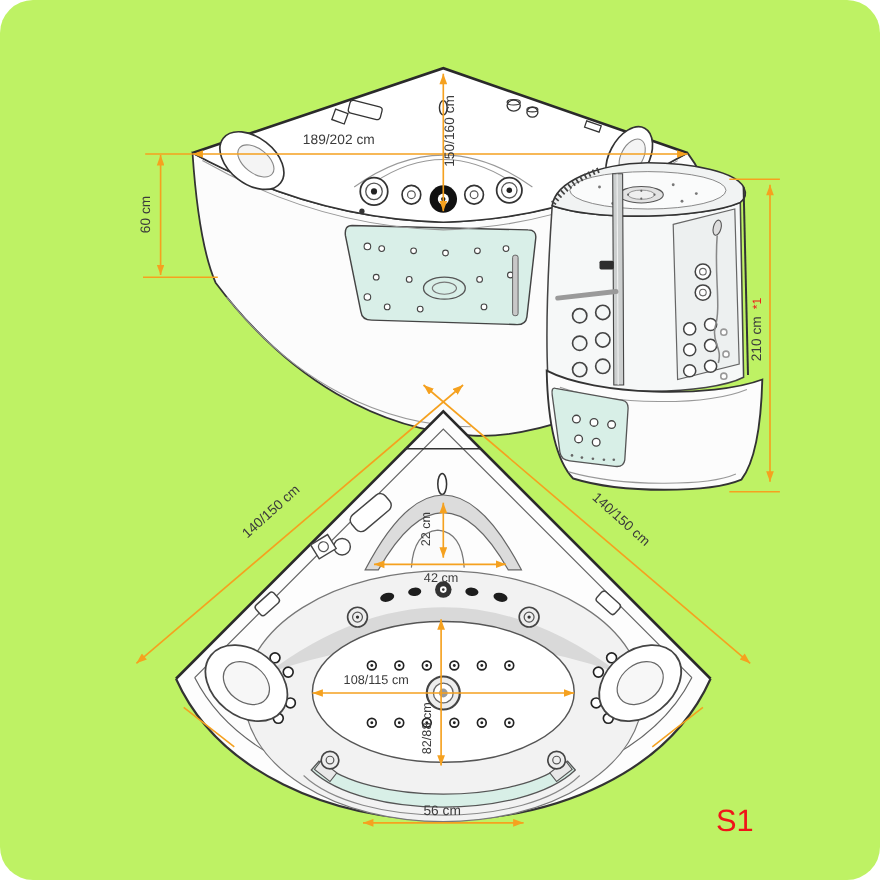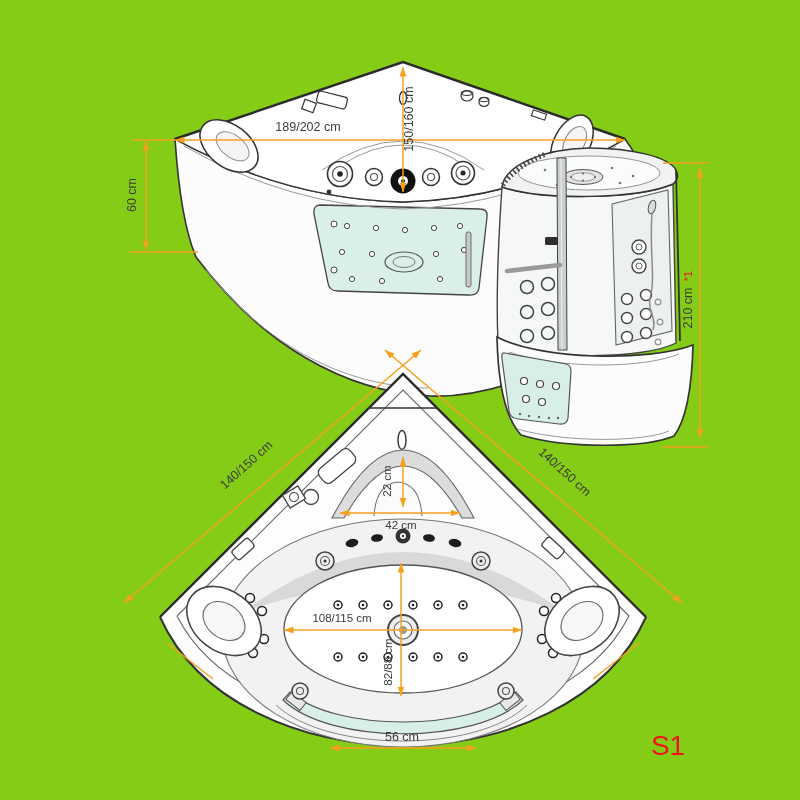--- a/index.html
+++ b/index.html
@@ -1,18 +1,18 @@
 <!DOCTYPE html>
 <html style="--c-dim: #F5A11F; --c-red: #F01418;"><head>
 <meta charset="utf-8">
 <style>
   :root{ --c-dim:#F5A11F; --c-red:#F01418; --c-ink:#3b3b3b; }
   html,body{margin:0;padding:0;background:#fff;}
-  .canvas{position:relative;width:800px;height:800px;background:#84cc16;overflow:hidden;
-          font-family:"Liberation Sans", sans-serif;}
+  .canvas{position:relative;width:800px;height:800px;background:#bef264;overflow:hidden;
+          font-family:"Liberation Sans", sans-serif;border-radius:30px;}
   svg{display:block;}
   .dim-line{stroke:var(--c-dim);stroke-width:1.5;fill:none;}
   .dim-thin{stroke:var(--c-dim);stroke-width:1.4;fill:none;}
   .dim-arrow{fill:var(--c-dim);stroke:none;}
   .lbl{fill:var(--c-ink);font-family:"Liberation Sans",sans-serif;font-size:12.5px;}
   .lbl-sm{fill:var(--c-ink);font-family:"Liberation Sans",sans-serif;font-size:11.5px;}
   .lbl-red{fill:var(--c-red);font-family:"Liberation Sans",sans-serif;font-size:11px;}
   .model{fill:var(--c-red);font-family:"Liberation Sans",sans-serif;font-size:28px;}
   .ln{stroke:#333;fill:none;}
   .ln-heavy{stroke:#2a2a2a;stroke-width:2.4;fill:none;}

